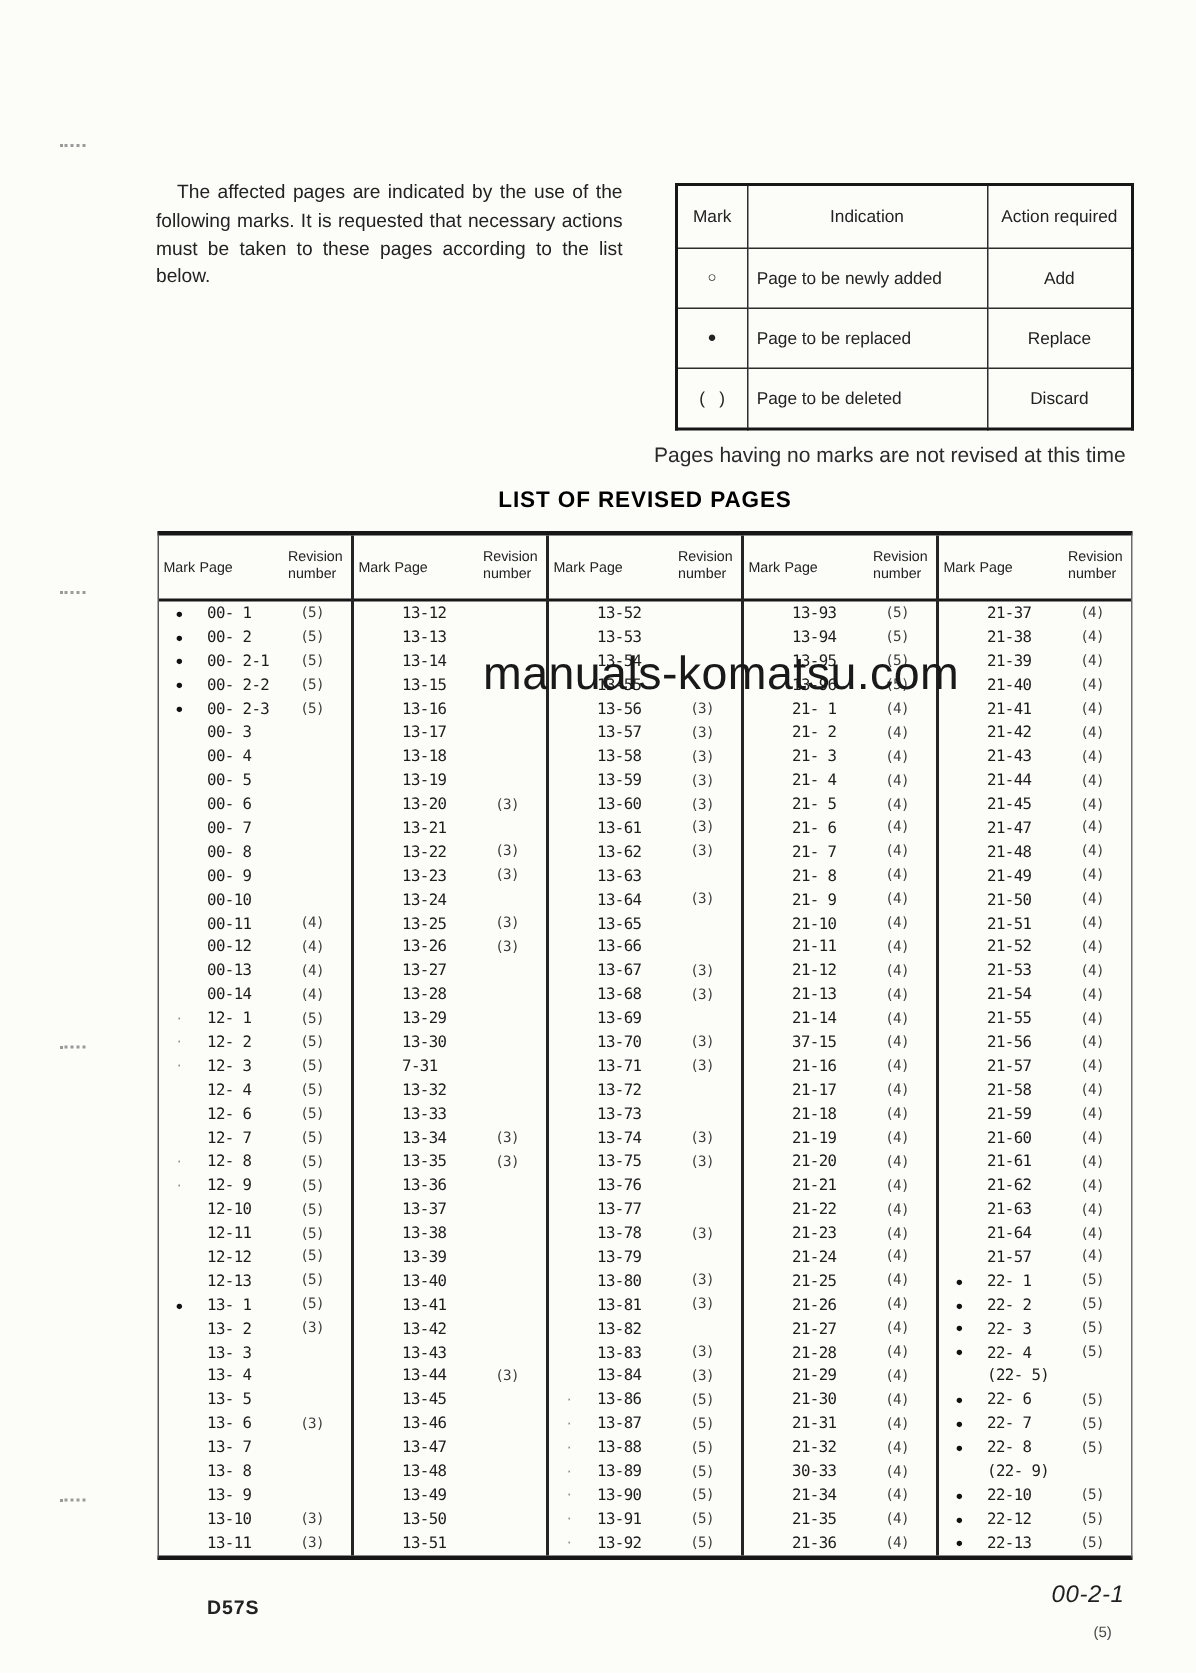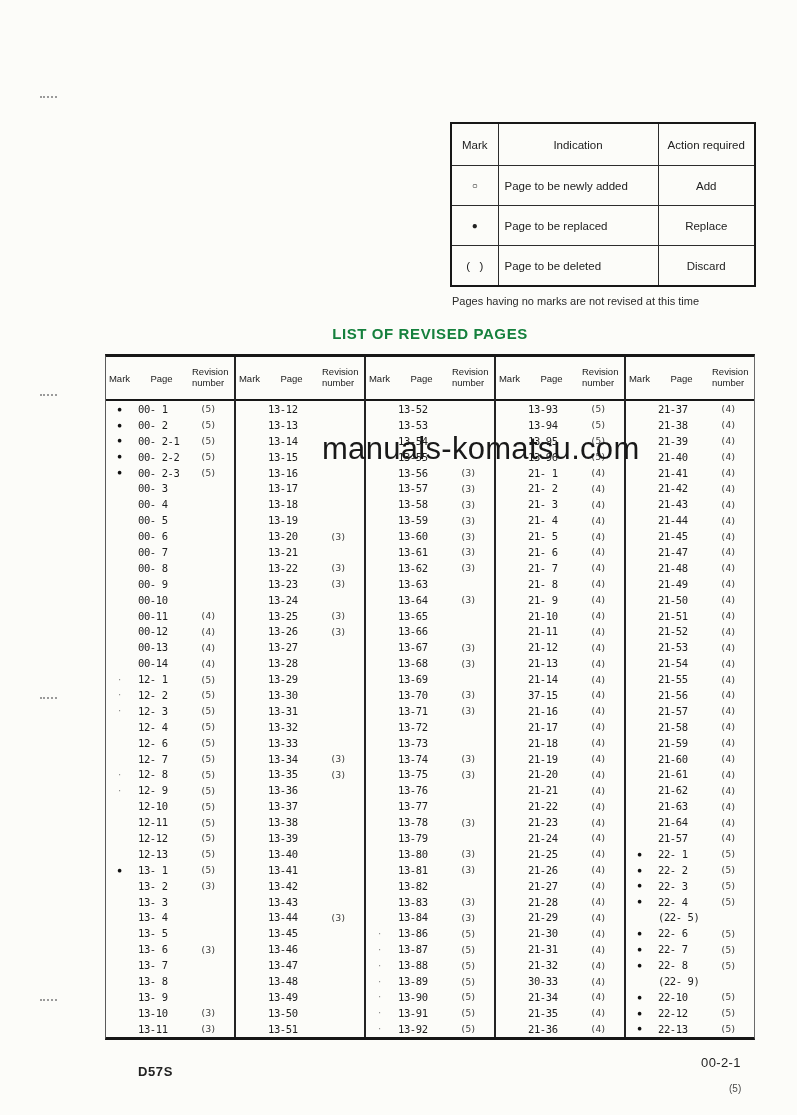--- a/index.html
+++ b/index.html
@@ -24,44 +24,44 @@
   .marks-table td,.marks-table th{
     border:1px solid #2d2d2d;font-weight:normal;padding:0 6px;
   }
   .marks-table{border:2px solid #171717;}
   .marks-table .hrow th{height:41px;text-align:center;padding:0 2px;}
   .marks-table .drow td{height:39px;}
   .marks-table .mcell{text-align:center;white-space:pre;}
   .marks-table .acell{text-align:center;margin-left:48px;}
   .marks-table .bullet{font-size:10px;}
   .marks-table .circle{font-size:10px;}
-  .marks-note{position:absolute;left:452px;top:295px;font-size:11px;color:#2a2a2a;}
+  .marks-note{position:absolute;left:436px;top:295px;font-size:14px;color:#2a2a2a;}
 
   
   .list-title{
     position:absolute;left:105px;top:325px;width:650px;margin:0;
-    text-align:center;font-size:15px;font-weight:bold;letter-spacing:0.6px;color:#15803d;
+    text-align:center;font-size:15px;font-weight:bold;letter-spacing:0.6px;color:#000000;
   }
 
   
   .revised{
     position:absolute;left:105px;top:354px;width:650px;box-sizing:border-box;
     border-top:3px solid #171717;border-bottom:3px solid #171717;
     border-left:1px solid #5a5a5a;border-right:1px solid #6a6a6a;
     display:flex;background:transparent;
   }
   .group{flex:1 1 0;min-width:0;border-left:2px solid #242424;}
   .group:first-child{border-left:none;}
   .ghead{
     height:42px;border-bottom:2.5px solid #171717;
     display:grid;grid-template-columns:27px 57px 1fr;align-items:center;
     font-size:9.5px;color:#222;
   }
   .h-mark{text-align:center;}
-  .h-page{text-align:center;}
+  .h-page{}
   .h-revision{line-height:1.12;padding:0 2px;}
   .trow{height:15.9px;display:grid;grid-template-columns:27px 57px 1fr;align-items:center;}
   .c-mark{text-align:center;font-size:8.5px;line-height:1;color:#111;}
   .c-mark.faint{color:#8b8b8b;font-size:11px;}
   .c-page{
     font-family:"DejaVu Sans Mono",monospace;font-size:10.5px;letter-spacing:-0.4px;
     white-space:pre;padding-left:5px;color:#1d1d1d;
   }
   .c-rev{
     font-family:"DejaVu Sans Mono",monospace;font-size:9.5px;letter-spacing:-0.5px;
@@ -69,33 +69,34 @@
   }
 
   
   .watermark{
     position:absolute;left:322px;top:431px;font-size:31px;font-weight:500;
     color:#191919;letter-spacing:0.3px;white-space:nowrap;z-index:5;
   }
 
   
   .footer-model{position:absolute;left:138px;top:1064px;font-size:13px;font-weight:bold;letter-spacing:0.6px;color:#222;}
-  .footer-page{position:absolute;left:701px;top:1055px;font-size:13px;letter-spacing:0.4px;color:#1f1f1f;}
+  .footer-page{position:absolute;left:701px;top:1055px;font-size:16px;letter-spacing:0.4px;color:#1f1f1f;font-style:italic;}
   .footer-rev{position:absolute;left:729px;top:1083px;font-size:10px;color:#4a4a4a;}
 </style>
 </head>
 <body>
 
 <div class="page">
 
   <div class="mmark" style="top:96px"></div>
   <div class="mmark" style="top:394px"></div>
   <div class="mmark" style="top:697px"></div>
   <div class="mmark" style="top:999px"></div>
 
+  <p class="intro">The affected pages are indicated by the use of the following marks. It is requested that necessary actions must be taken to these pages according to the list below.</p>
 
   <table class="marks-table">
     <colgroup>
         <col style="width:47px">
         <col style="width:160px">
         <col style="width:97px">
       </colgroup>
     <tbody>
         <tr class="hrow">
       <th>Mark</th>
@@ -431,21 +432,21 @@
             <span class="c-page">13-29</span>
             <span class="c-rev"></span>
           </div>
           <div class="trow">
             <span class="c-mark"></span>
             <span class="c-page">13-30</span>
             <span class="c-rev"></span>
           </div>
           <div class="trow">
             <span class="c-mark"></span>
-            <span class="c-page">13-31</span>
+            <span class="c-page">7-31</span>
             <span class="c-rev"></span>
           </div>
           <div class="trow">
             <span class="c-mark"></span>
             <span class="c-page">13-32</span>
             <span class="c-rev"></span>
           </div>
           <div class="trow">
             <span class="c-mark"></span>
             <span class="c-page">13-33</span>

